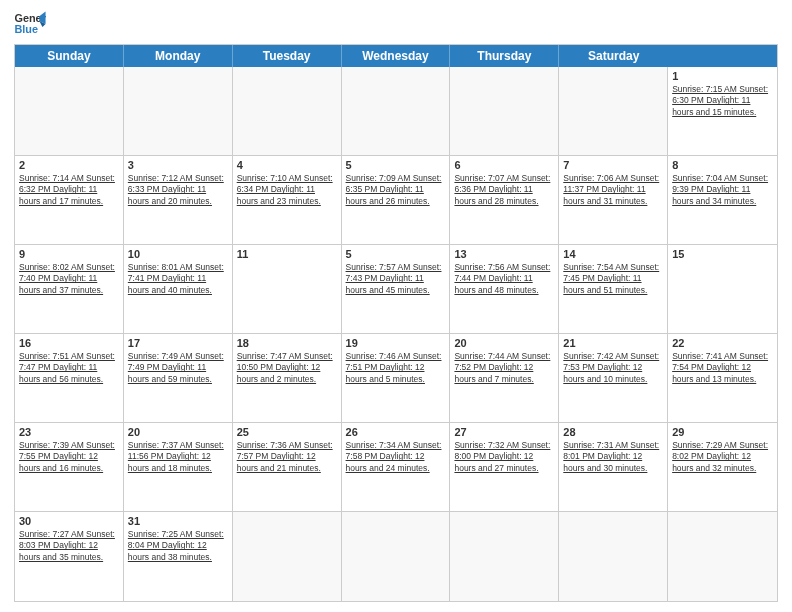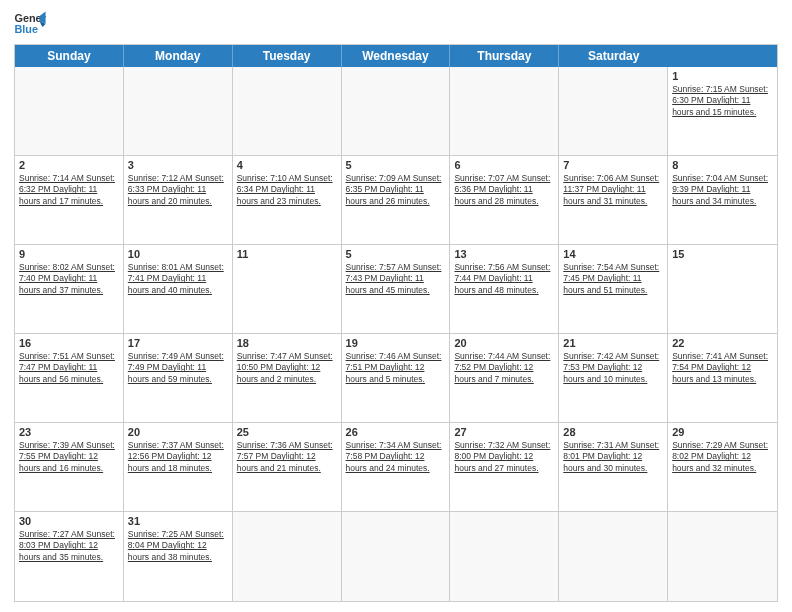--- a/index.html
+++ b/index.html
@@ -293,21 +293,21 @@
           <div class="cal-cell">
             <div class="day-num">23</div>
             <div class="day-info">Sunrise: 7:39 AM
 Sunset: 7:55 PM
 Daylight: 12 hours
 and 16 minutes.</div>
           </div>
           <div class="cal-cell">
             <div class="day-num">20</div>
             <div class="day-info">Sunrise: 7:37 AM
-Sunset: 12:56 PM
+Sunset: 11:56 PM
 Daylight: 12 hours
 and 18 minutes.</div>
           </div>
           <div class="cal-cell">
             <div class="day-num">25</div>
             <div class="day-info">Sunrise: 7:36 AM
 Sunset: 7:57 PM
 Daylight: 12 hours
 and 21 minutes.</div>
           </div>

